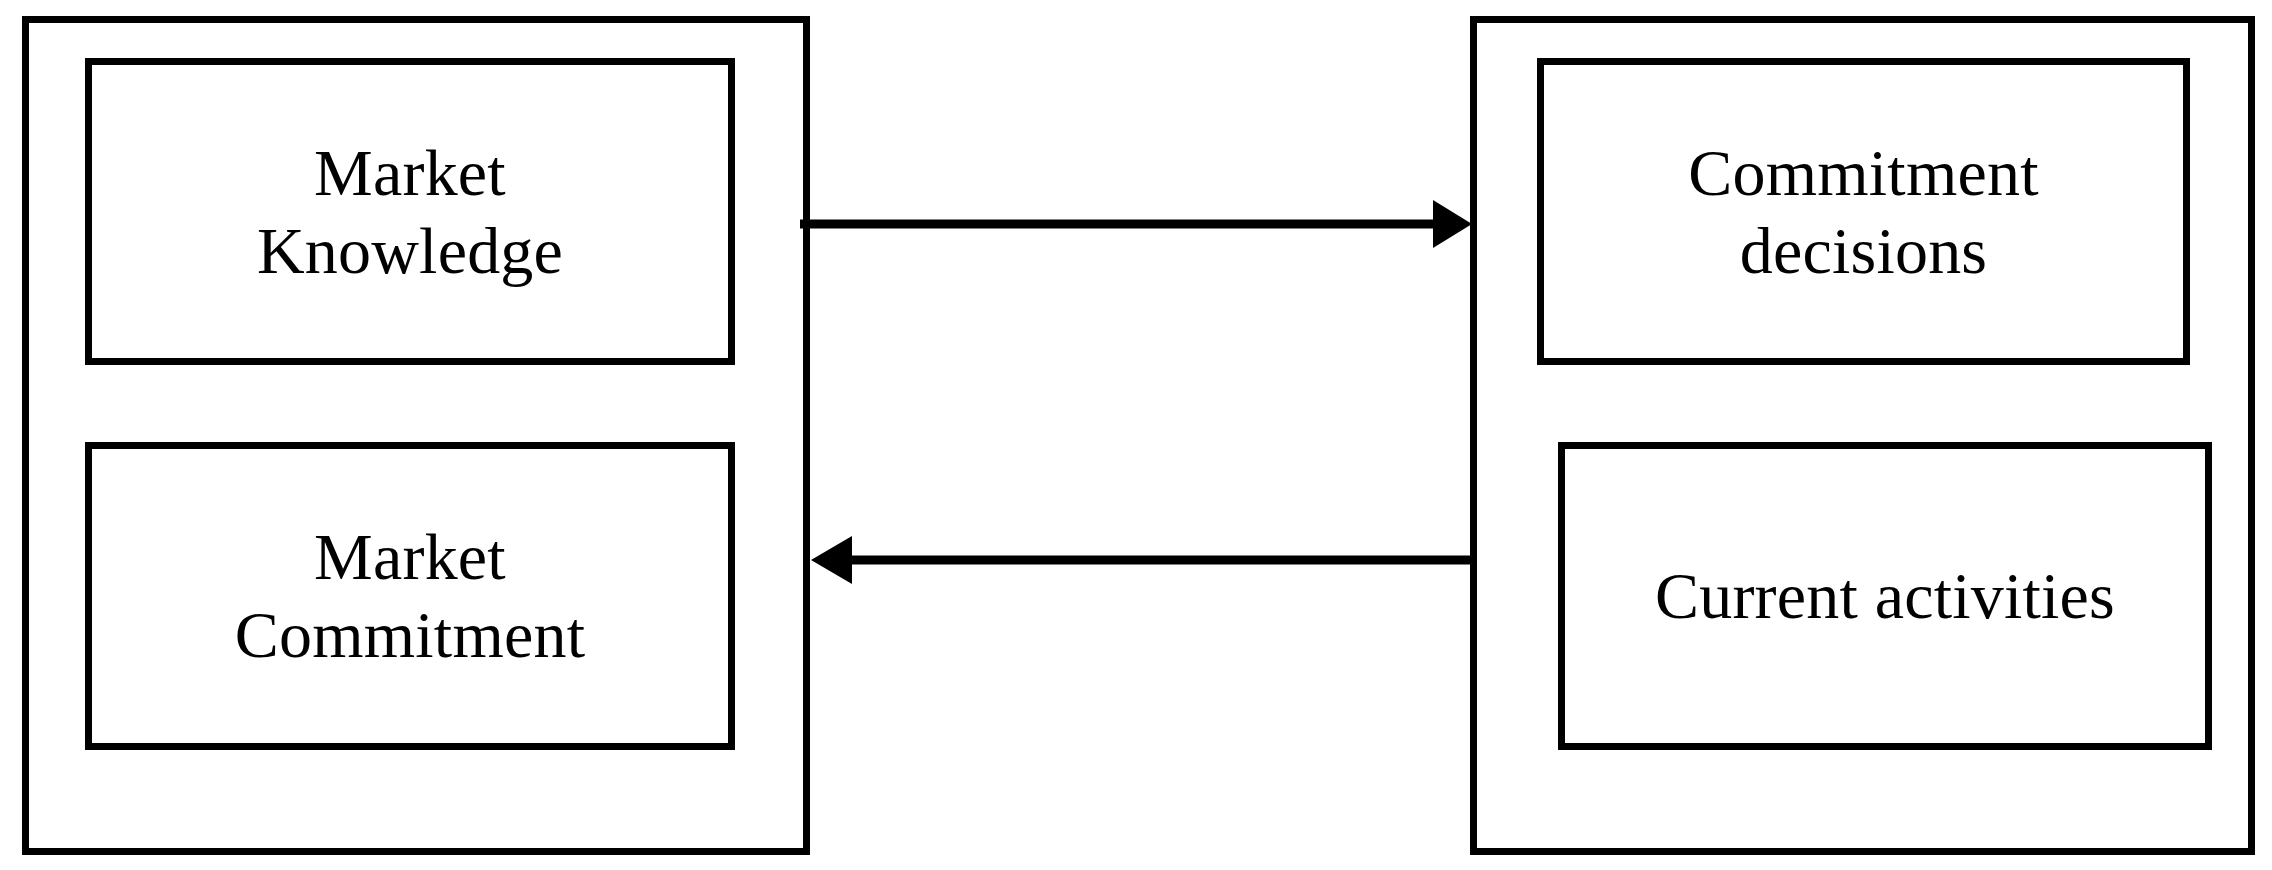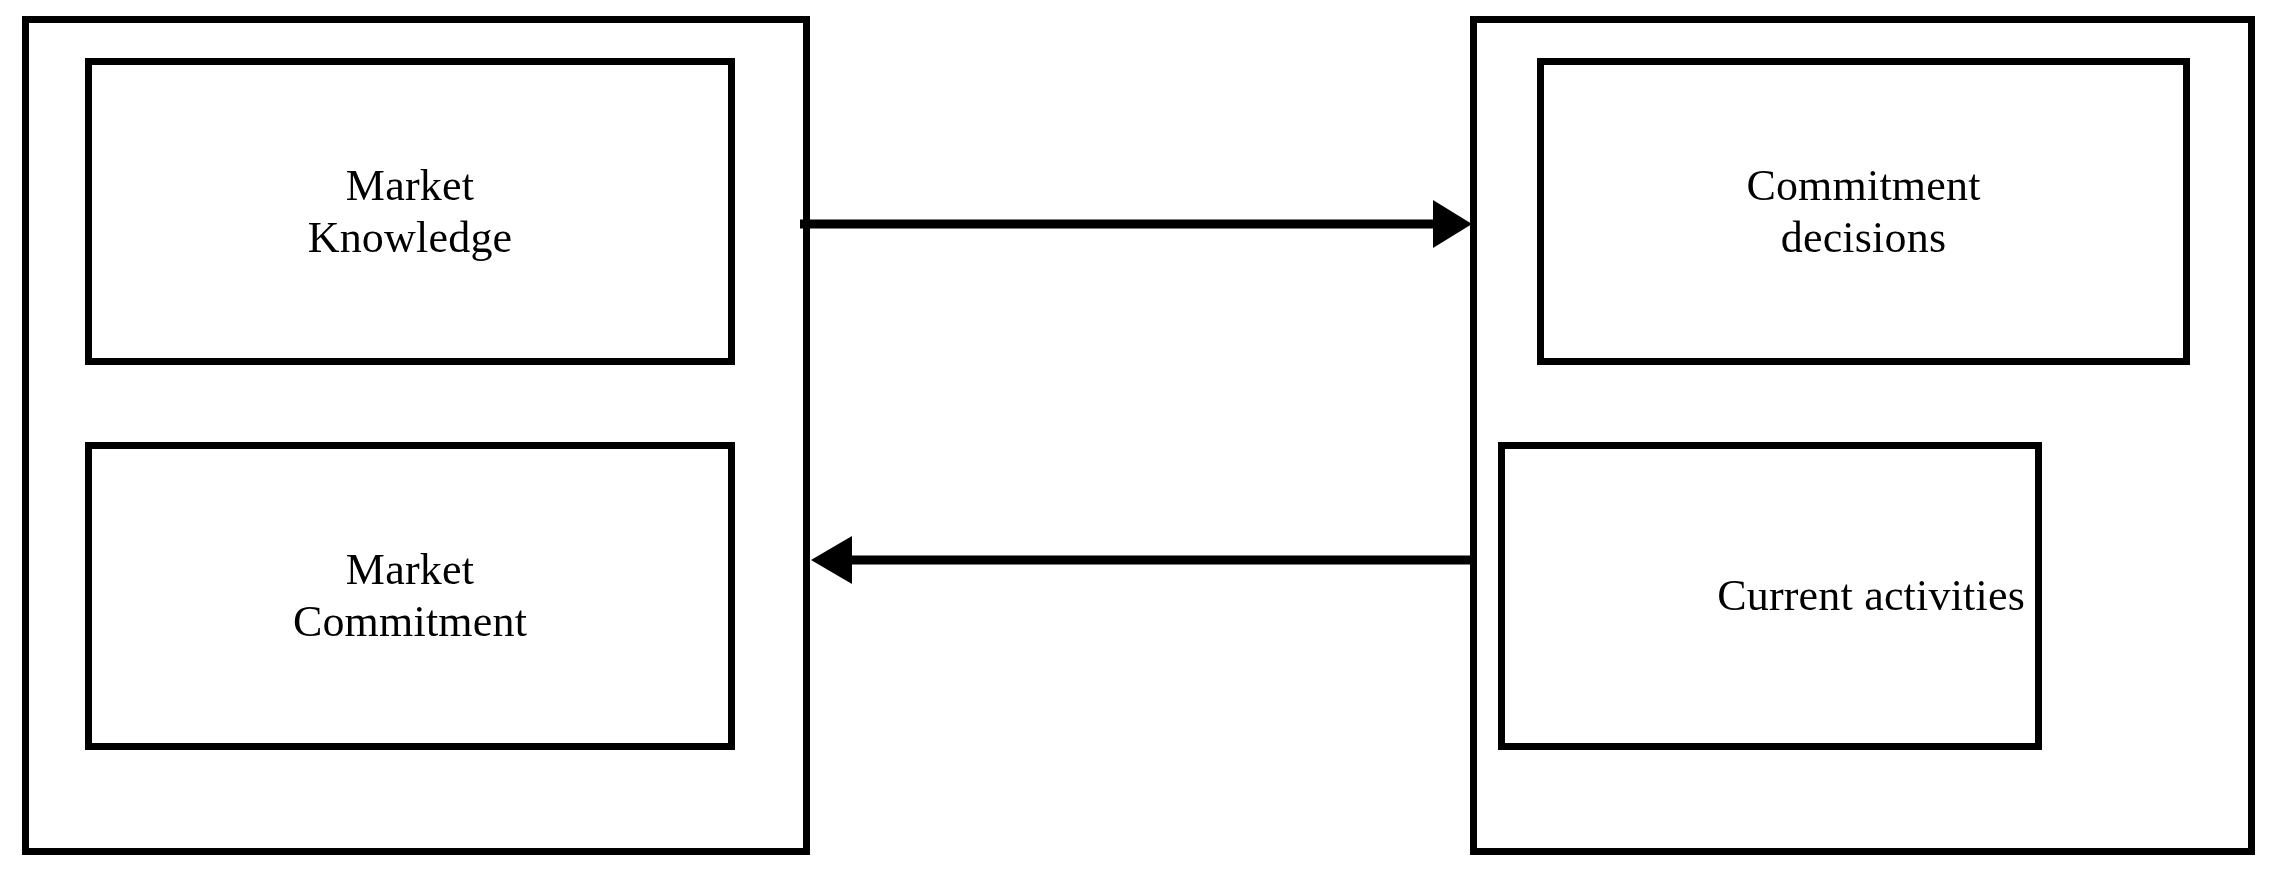--- a/index.html
+++ b/index.html
@@ -29,35 +29,35 @@
     box-sizing: border-box;
     background: #ffffff;
     border: 7px solid #000000;
     display: flex;
     align-items: center;
     justify-content: center;
     text-align: center;
   }
   .node-label {
     font-family: "Liberation Serif", "DejaVu Serif", serif;
-    font-size: 44px;
+    font-size: 66px;
     line-height: 1.18;
     color: #000000;
     letter-spacing: 0.2px;
     white-space: pre-line;
     padding: 0 10px;
   }
   
   #panel-left  { left: 22px;   top: 16px; width: 788px; height: 839px; }
   #panel-right { left: 1470px; top: 16px; width: 785px; height: 839px; }
 
   #box-market-knowledge    { left: 85px;   top: 58px;  width: 650px; height: 307px; }
   #box-market-commitment   { left: 85px;   top: 442px; width: 650px; height: 308px; }
   #box-commitment-decisions{ left: 1537px; top: 58px;  width: 653px; height: 307px; }
-  #box-current-activities  { left: 1498px; top: 442px; width: 544px; height: 308px; justify-content: flex-end; }
+  #box-current-activities  { left: 1558px; top: 442px; width: 654px; height: 308px; }
 
   
   .arrow-svg {
     position: absolute;
     overflow: visible;
   }
   #arrow-knowledge-to-decisions {
     left: 800px;
     top: 190px;
     width: 680px;

